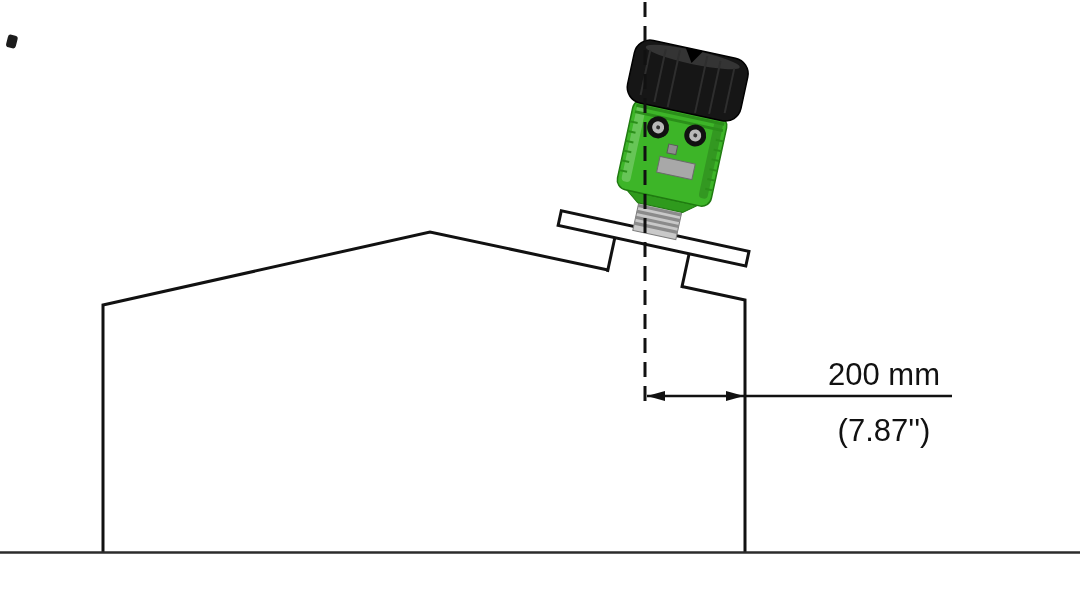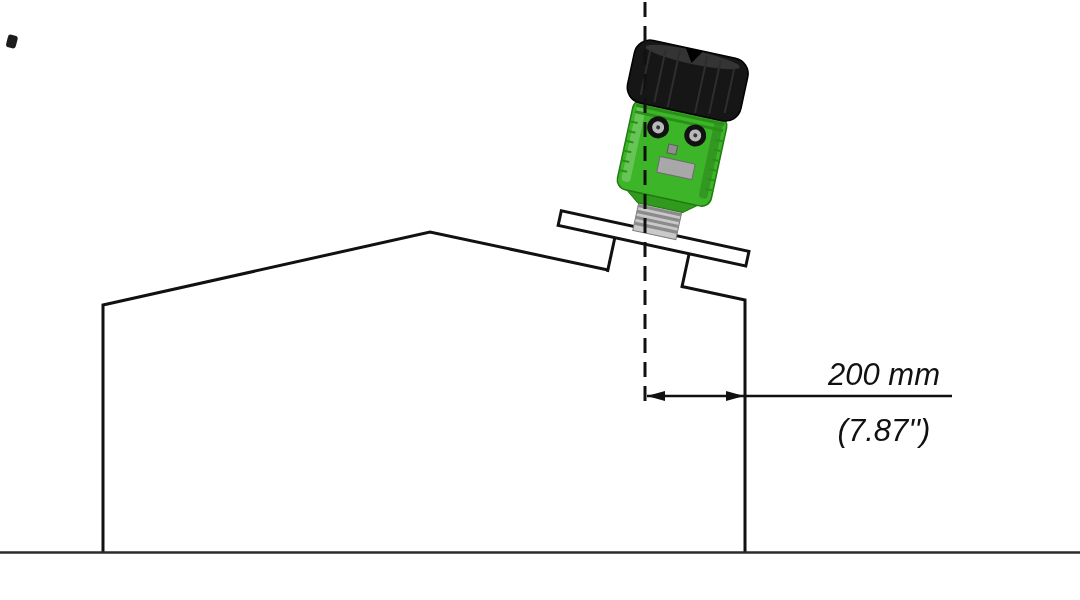--- a/index.html
+++ b/index.html
@@ -7,21 +7,20 @@
     padding: 0;
     background: #ffffff;
   }
   .stage {
     position: relative;
     width: 1080px;
     height: 600px;
     background: #ffffff;
     overflow: hidden;
     font-family: "Liberation Sans", sans-serif;
-    font-style: italic;
   }
   svg { display: block; }
   .dim-text {
     font-family: "Liberation Sans", sans-serif;
     font-size: 31px;
     fill: #111111;
   }
   .outline {
     fill: none;
     stroke: #111111;

